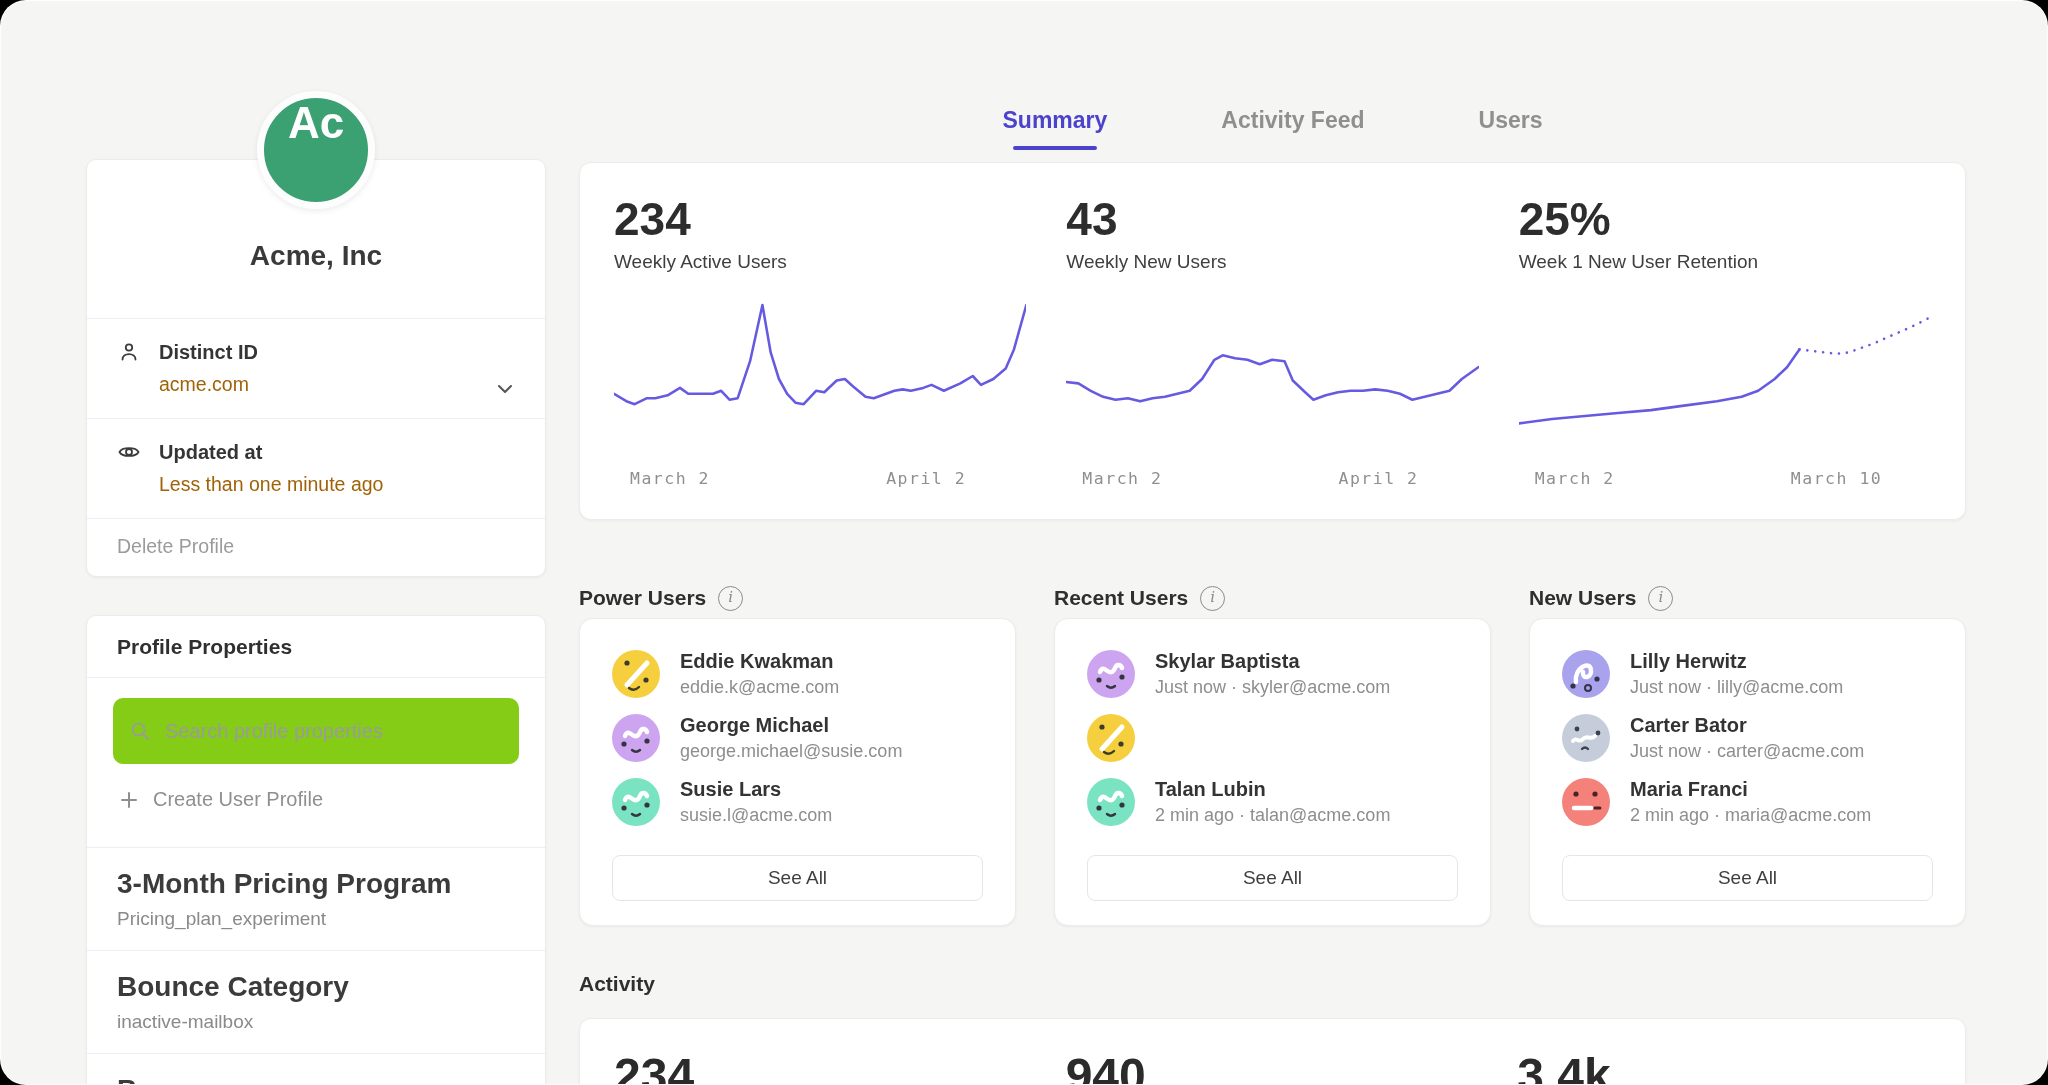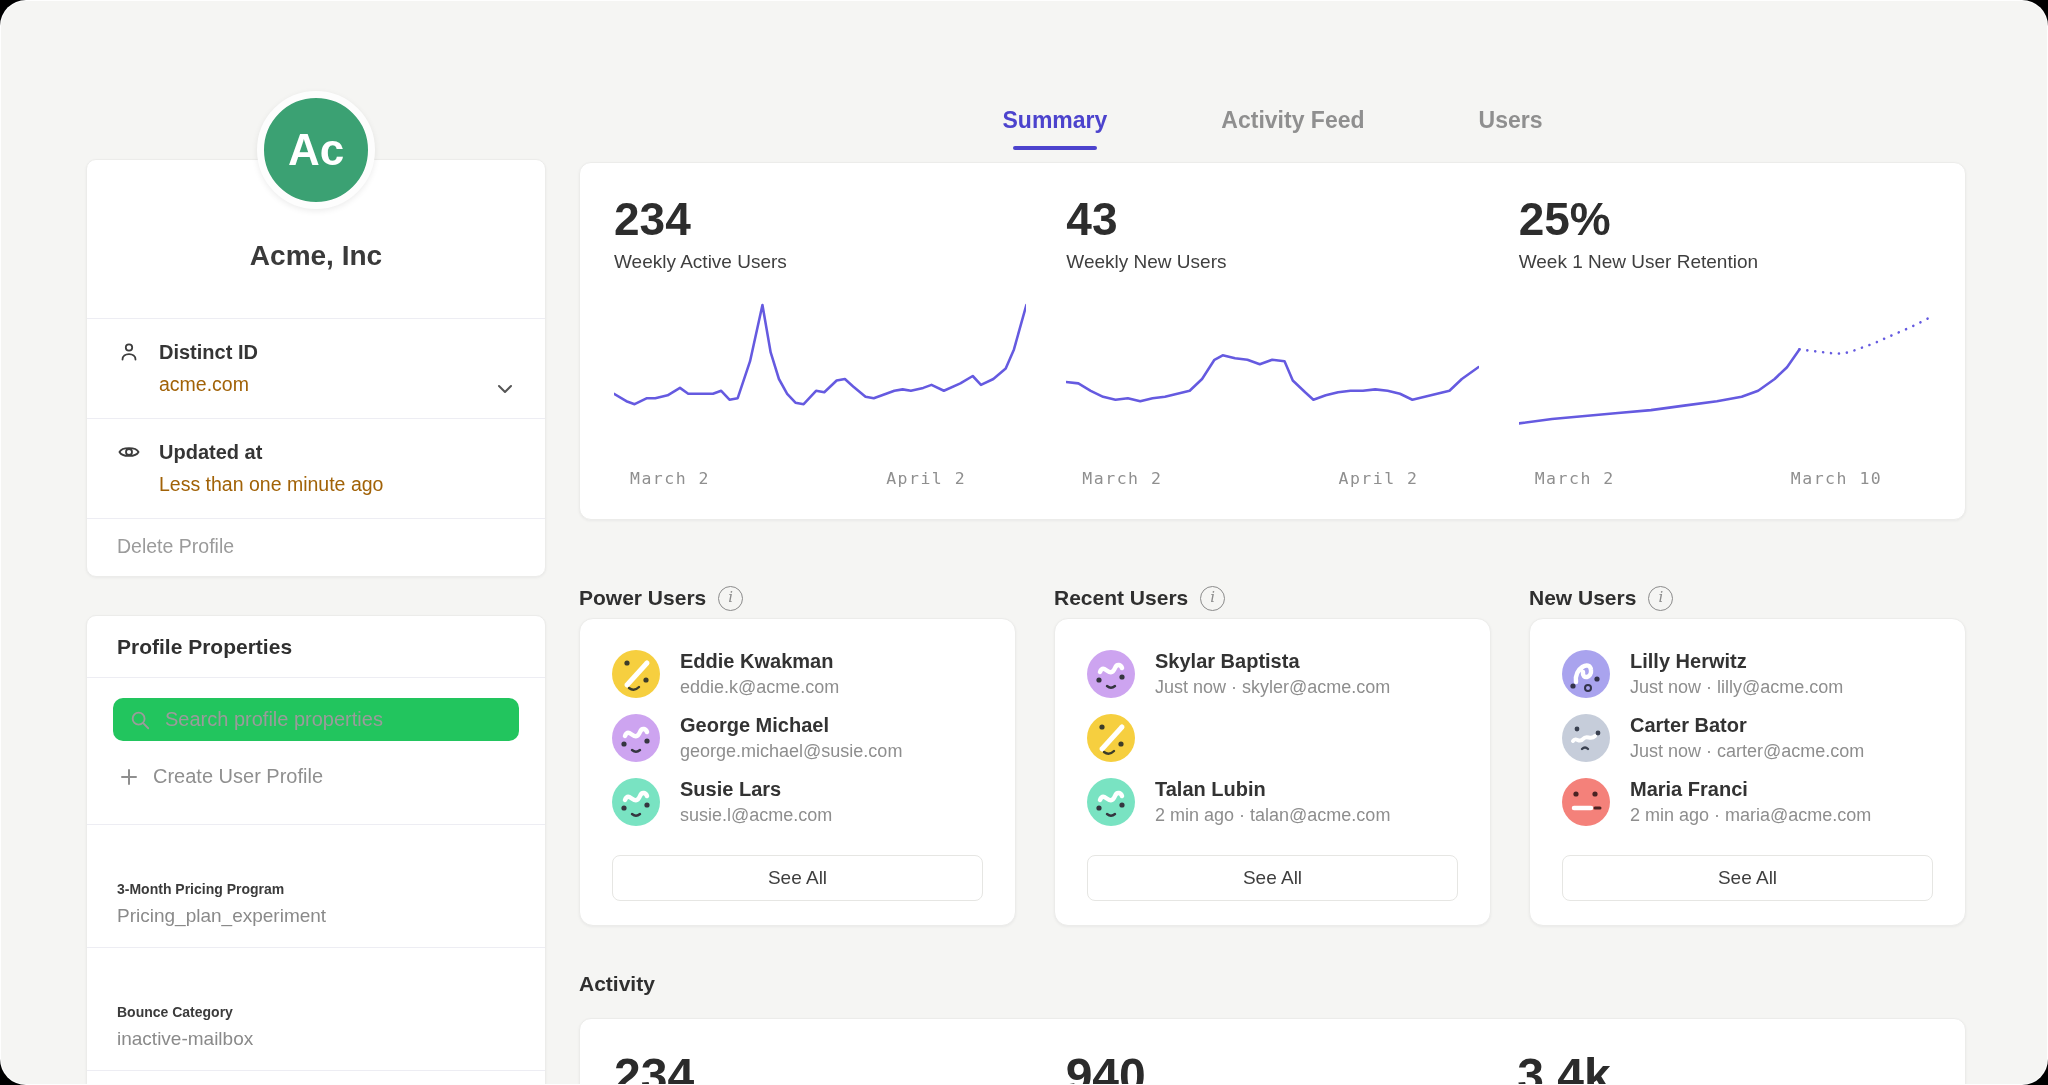--- a/index.html
+++ b/index.html
@@ -9,42 +9,42 @@
     position:relative;width:2048px;height:1085px;background:var(--page-bg,#f5f5f3);
     border-radius:26px;overflow:hidden;border:1px solid rgba(255,255,255,.85);
   }
   
   .sidebar{position:absolute;left:85px;top:0;width:460px;}
   .card{background:#fff;border:1px solid #ececea;border-radius:10px;box-shadow:0 1px 3px rgba(20,20,43,.05);}
   .profile-card{position:relative;margin-top:158px;}
   .avatar-big{
     position:absolute;left:50%;top:-69px;transform:translateX(-50%);
     width:118px;height:118px;border-radius:50%;border:7px solid #fdfdfd;
-    display:flex;align-items:center;justify-content:center;
+    display:flex;justify-content:center;
     color:#fff;font-size:44px;font-weight:700;box-shadow:0 2px 6px rgba(0,0,0,.08);
   }
   .profile-name{padding:80px 30px 46px;text-align:center;font-size:28px;font-weight:600;color:#3a3a3a;}
   .prow{border-top:1px solid #ededf3;padding:21px 30px 22px;position:relative;}
   .prow-head{display:flex;align-items:center;gap:18px;}
   .prow-head .icn{width:24px;height:24px;color:#3c3c3c;flex:0 0 auto;}
   .prow-label{font-size:20px;font-weight:600;color:#353535;}
   .prow-value{margin:9px 0 0 42px;font-size:19.5px;color:#a16207;}
   .prow .chev{position:absolute;right:28px;top:58px;width:24px;height:24px;color:#555;cursor:pointer;}
   .delete-row{border-top:1px solid #ededf3;padding:16px 30px 18px;font-size:19.5px;color:#9b9b9b;cursor:pointer;}
   .props-card{margin-top:38px;padding-bottom:4px;min-height:560px;}
   .props-title{padding:19px 30px 18px;font-size:21px;font-weight:700;color:#303030;}
   .props-search-block{border-top:1px solid #ededf3;padding:20px 26px 24px;}
-  .search-box{display:flex;align-items:center;gap:12px;background:#22c55e;border-radius:10px;height:43px;padding:0 16px;}
+  .search-box{display:flex;align-items:center;gap:12px;background:#84cc16;border-radius:10px;height:66px;padding:0 16px;}
   .search-box .icn{width:22px;height:22px;color:#9b9b9b;flex:0 0 auto;}
   .search-box input{border:0;background:transparent;outline:none;flex:1;font-size:20px;color:#444;font-family:inherit;}
   .search-box input::placeholder{color:#9b9b9b;}
   .create-row{display:flex;align-items:center;gap:14px;margin:24px 6px 12px;color:#8f8f8f;font-size:20px;cursor:pointer;}
   .create-row .icn{width:20px;height:20px;color:#8f8f8f;}
   .propitem{border-top:1px solid #ededf3;padding:20px 30px;}
-  .propitem .pl{font-size:14px;font-weight:600;color:#3b3b3b;margin-top:36px;}
+  .propitem .pl{font-size:28px;font-weight:600;color:#3b3b3b;}
   .propitem .pv{margin-top:8px;font-size:19px;color:#8a8a8a;}
   
   .main{position:absolute;left:578px;top:0;width:1387px;}
   .tabs{display:flex;justify-content:center;gap:114px;margin-top:106px;}
   .tab{position:relative;font-size:23px;font-weight:600;color:#8f8f8f;cursor:pointer;padding-bottom:16px;}
   .tab.active{color:var(--accent,#4c43cd);}
   .tab.active::after{content:"";position:absolute;left:10%;right:10%;bottom:0;height:4px;border-radius:3px;background:var(--accent,#4c43cd);}
   .summary-card{margin-top:12px;border-radius:12px;padding:30px 34px 26px;display:grid;grid-template-columns:1fr 1fr 1fr;gap:40px;}
   .stat-num{font-size:46px;font-weight:700;color:#2d2d2d;line-height:52px;}
   .stat-label{margin-top:6px;font-size:19px;color:#3f3f3f;}

